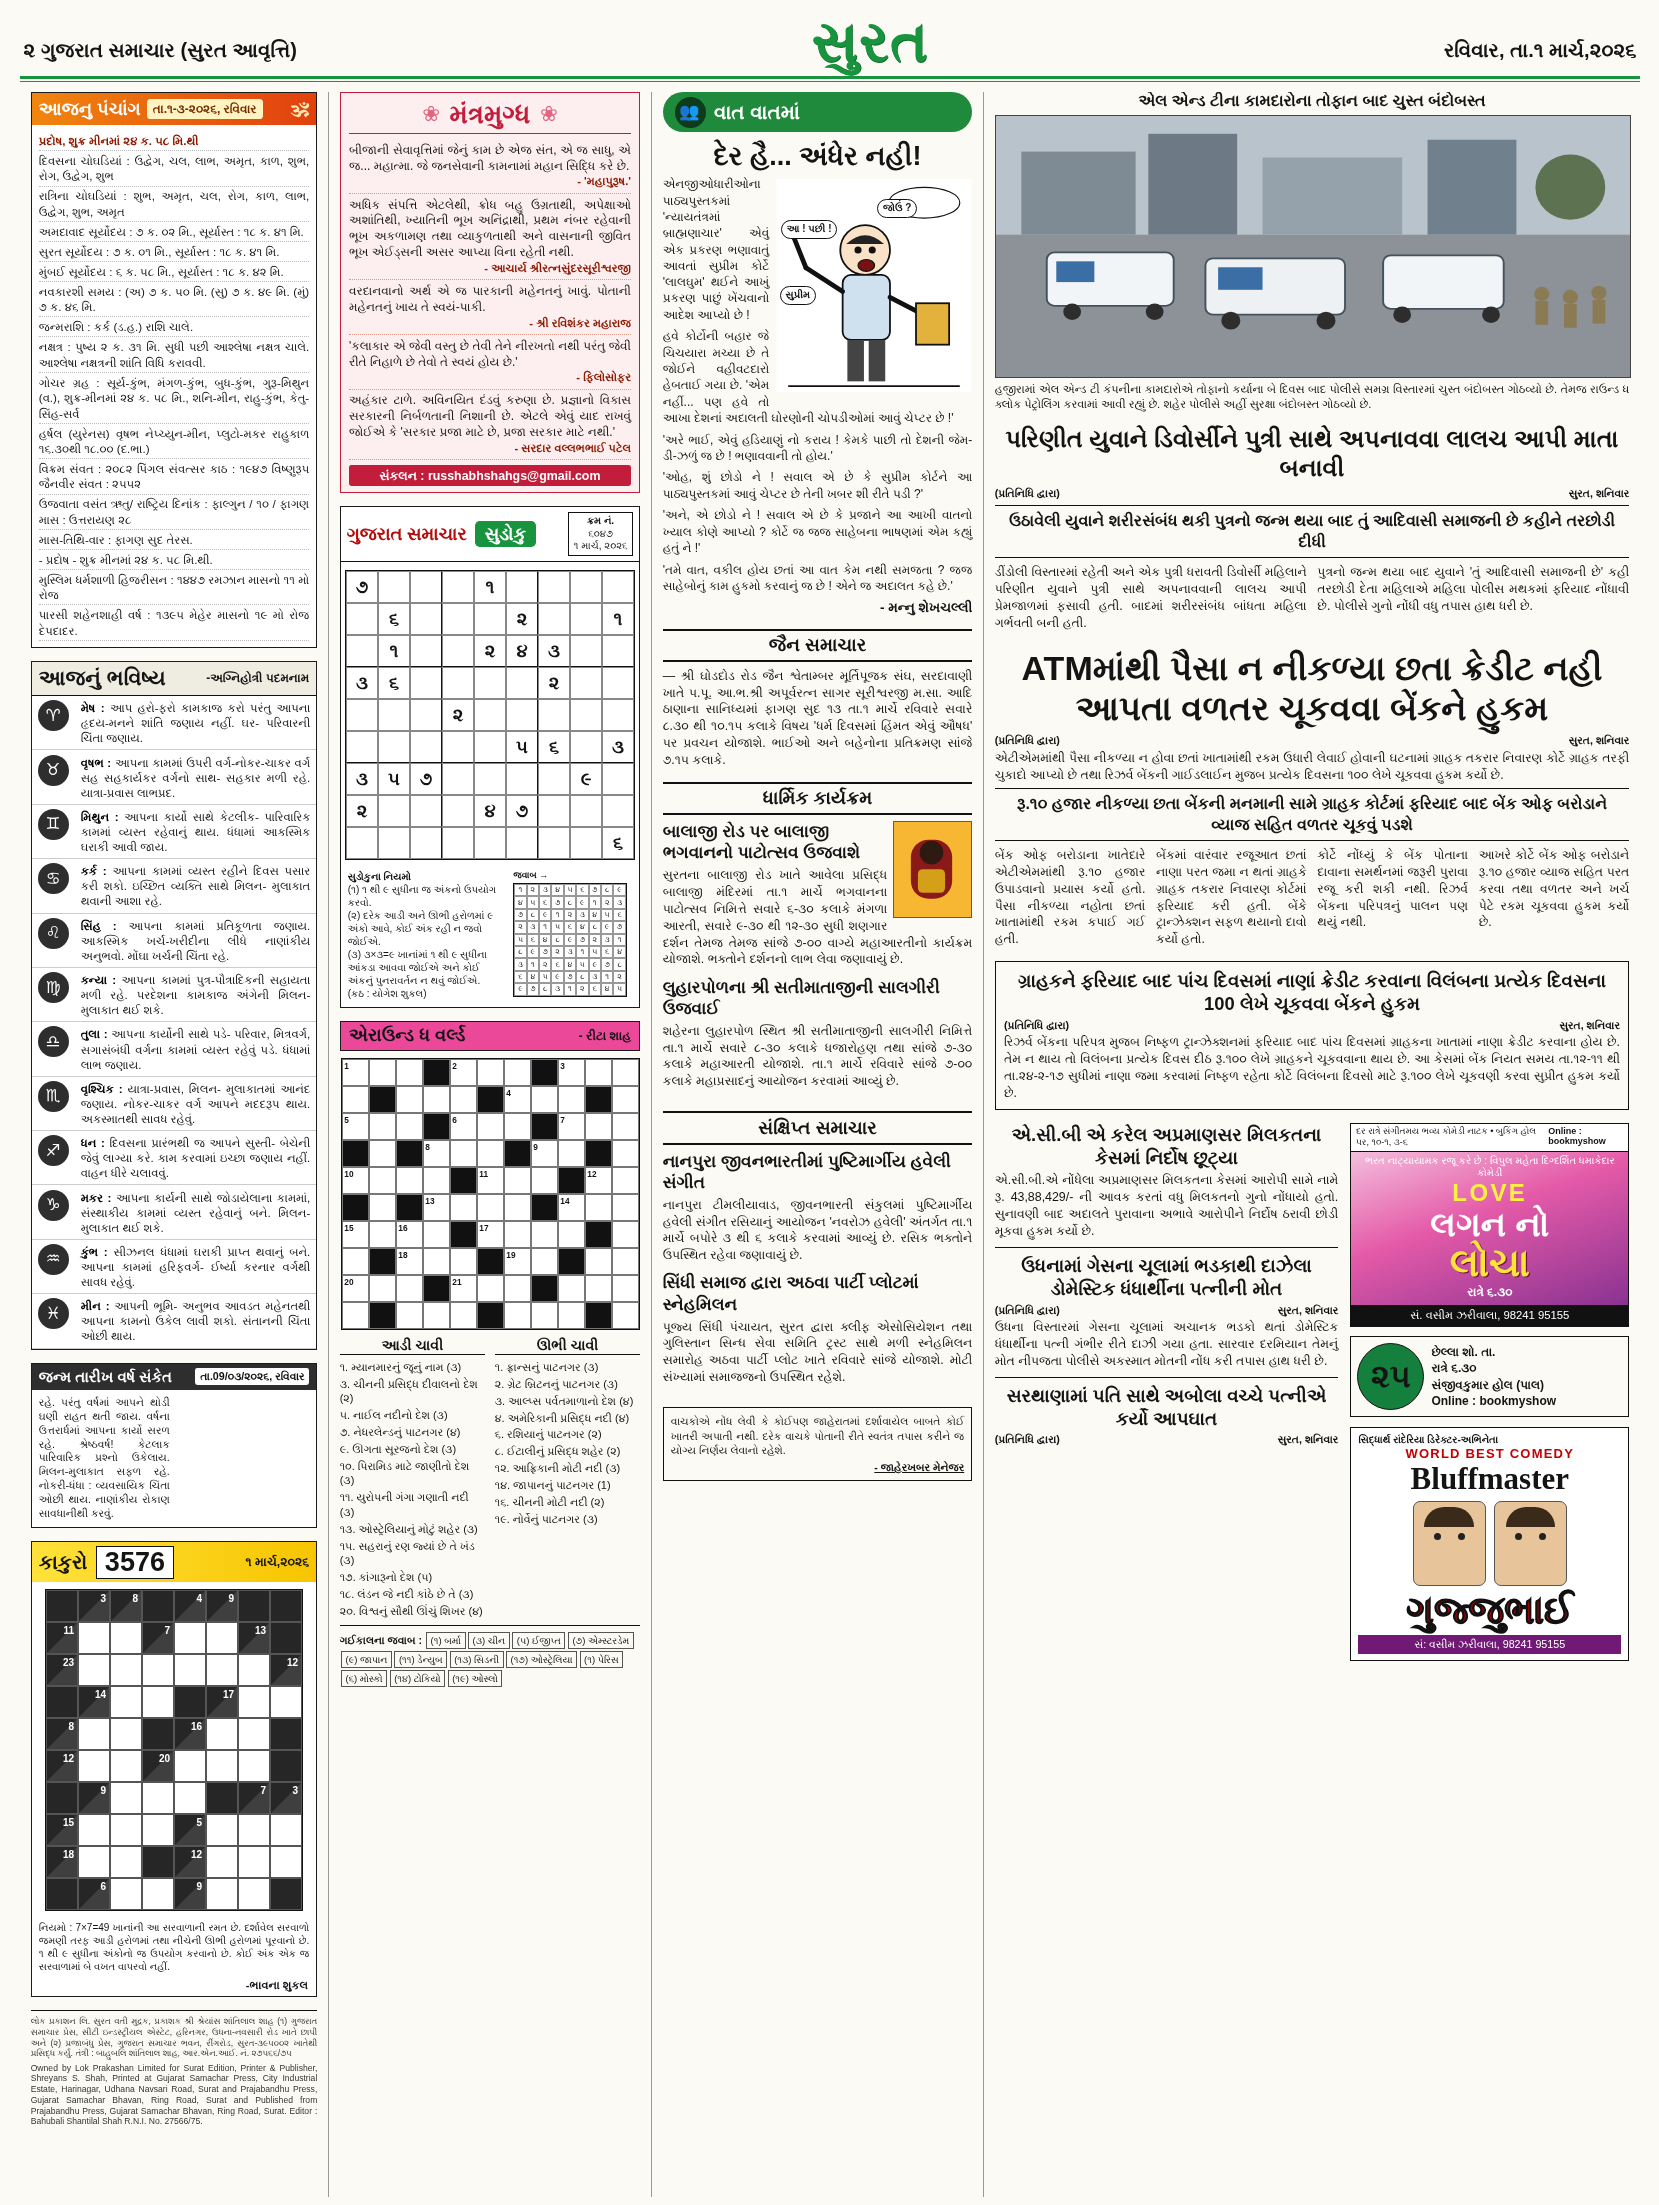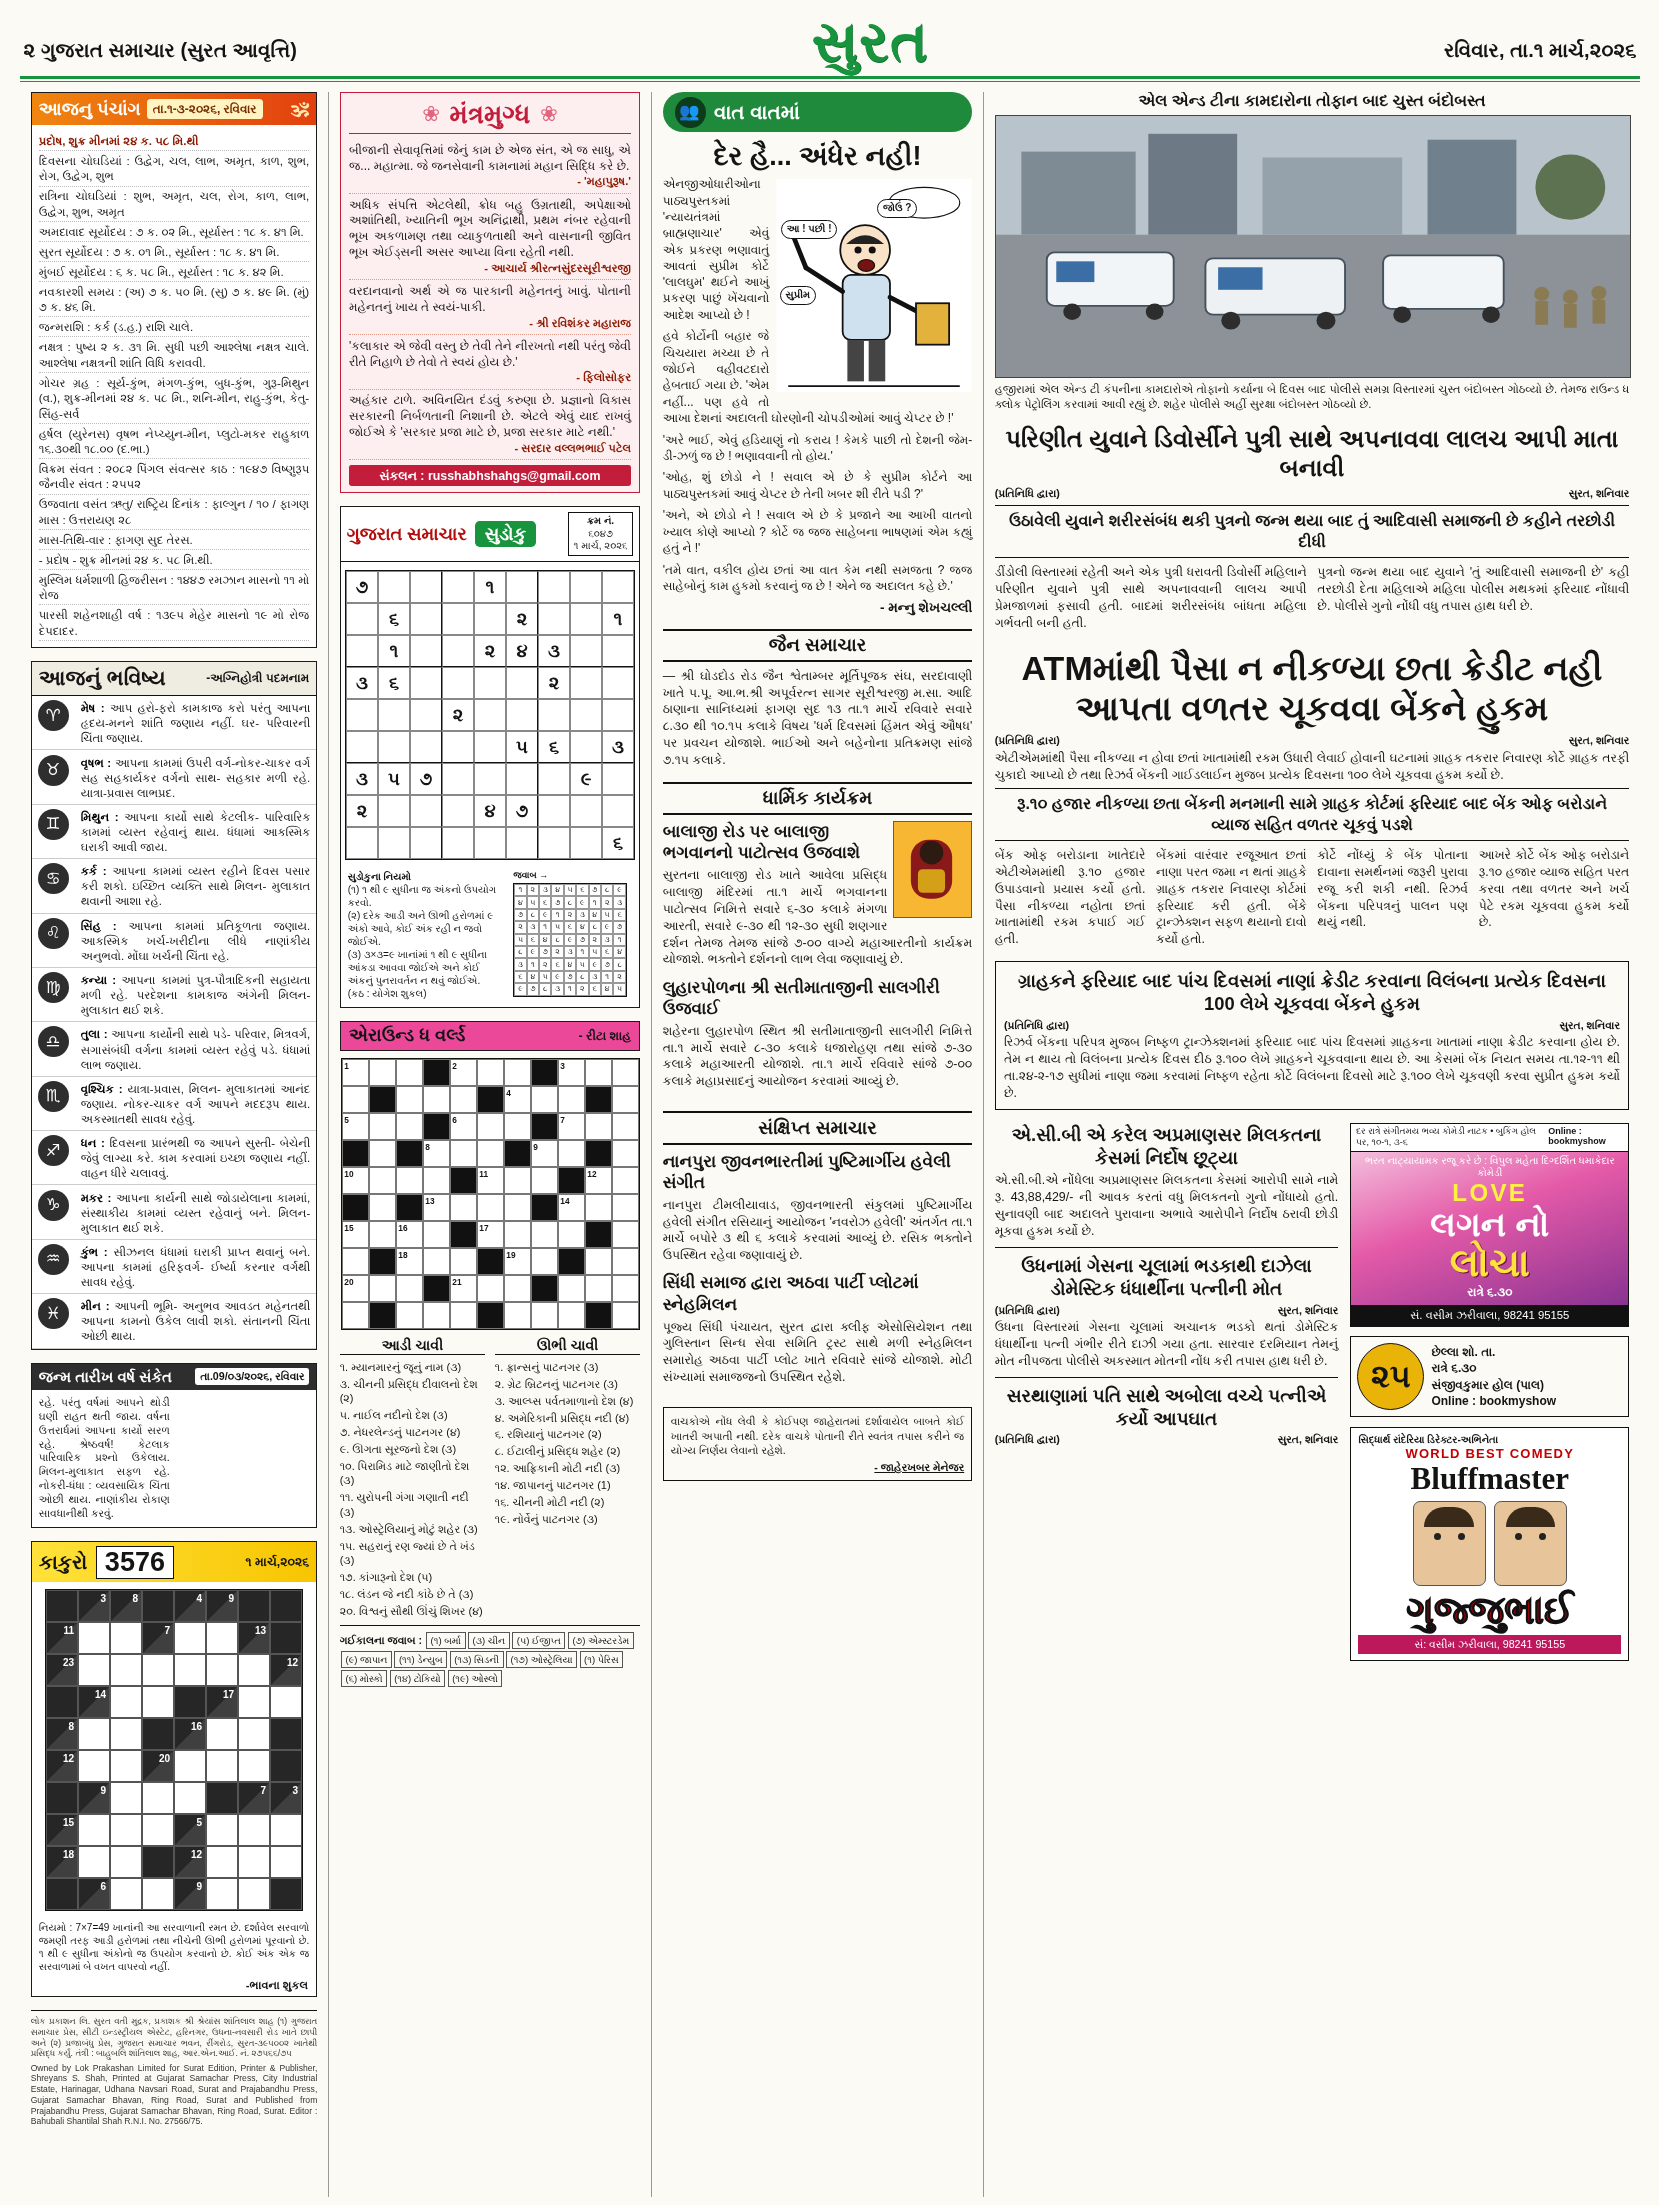--- a/index.html
+++ b/index.html
@@ -128,33 +128,33 @@
   
   .ad{border:1.8px solid #111;overflow:hidden;}
   .ad-lagan{background:linear-gradient(160deg,#f8d8ea,#e45aa8 45%,#7c2d8e);}
   .ad-lagan .strip{background:#fff;font-size:9px;padding:2.4px 4.7px;border-bottom:1.2px solid #111;display:flex;justify-content:space-between;gap:3.6px;}
   .ad-lagan .kick{color:#fff;font-size:10px;text-align:center;padding:3.6px 4.7px 0;}
   .ad-lagan .t1{font-size:24px;font-weight:800;color:#fff13d;text-align:center;letter-spacing:2.4px;}
   .ad-lagan .t2{font-size:34px;font-weight:800;color:#fff;text-align:center;line-height:1.05;}
   .ad-lagan .t3{font-size:39px;font-weight:800;color:#ffe23a;text-align:center;line-height:1.0;text-shadow:1.2px 1.2px 0 #70104f;}
   .ad-lagan .contact{background:#111;color:#fff;text-align:center;font-size:11.3px;padding:3.6px;margin-top:6px;}
   .ad-show{display:flex;align-items:center;gap:7.1px;padding:6px;}
-  .ad-show .d{width:65px;height:65px;border-radius:50%;background:#eab308;border:1.8px solid #111;display:flex;
+  .ad-show .d{width:65px;height:65px;border-radius:50%;background:#15803d;border:1.8px solid #111;display:flex;
               align-items:center;justify-content:center;font-size:32px;font-weight:800;}
   .ad-show .info{font-size:12px;font-weight:bold;line-height:1.35;}
   .ad-bluff{background:#fff;padding:6px 7.1px;text-align:center;}
   .ad-bluff .k{font-size:10px;font-weight:bold;text-align:left;}
   .ad-bluff .l1{color:#c40000;font-size:13px;font-weight:800;letter-spacing:1.2px;}
   .ad-bluff .t{font-size:31px;font-weight:800;font-family:"Liberation Serif","DejaVu Serif",serif;}
   .ad-bluff .t2{font-size:38px;font-weight:800;color:#c40000;-webkit-text-stroke:1.2px #111;line-height:1.05;}
   .ad-bluff .faces{display:flex;justify-content:center;gap:8.3px;margin:4.7px 0;}
   .face{width:71px;height:83px;background:#e8c49a;border:1.2px solid #555;border-radius:7.1px;position:relative;}
   .face:before{content:"";position:absolute;top:4.7px;left:10.7px;right:10.7px;height:20px;background:#3a2a1a;border-radius:24px 24px 0 0;}
   .face:after{content:"";position:absolute;top:31px;left:20px;width:7.1px;height:7.1px;background:#222;border-radius:50%;box-shadow:24px 0 0 #222;}
-  .ad-bluff .contact{background:#be185d;color:#fff;font-size:10.7px;padding:3px;margin-top:3.6px;}
+  .ad-bluff .contact{background:#701a75;color:#fff;font-size:10.7px;padding:3px;margin-top:3.6px;}
   .deity{width:77px;height:95px;float:right;margin:0 0 4.7px 6px;border:1.2px solid #944;background:#f7b733;}
   .noticebox{border:1.8px double #111;padding:6px 7.1px;font-size:10.7px;line-height:1.35;text-align:justify;}
   .noticebox .s{display:block;text-align:right;font-weight:bold;margin-top:2.4px;text-decoration:underline;}
 </style>
 </head>
 <body>
 
 <div class="page">
 
   <div class="mast">

